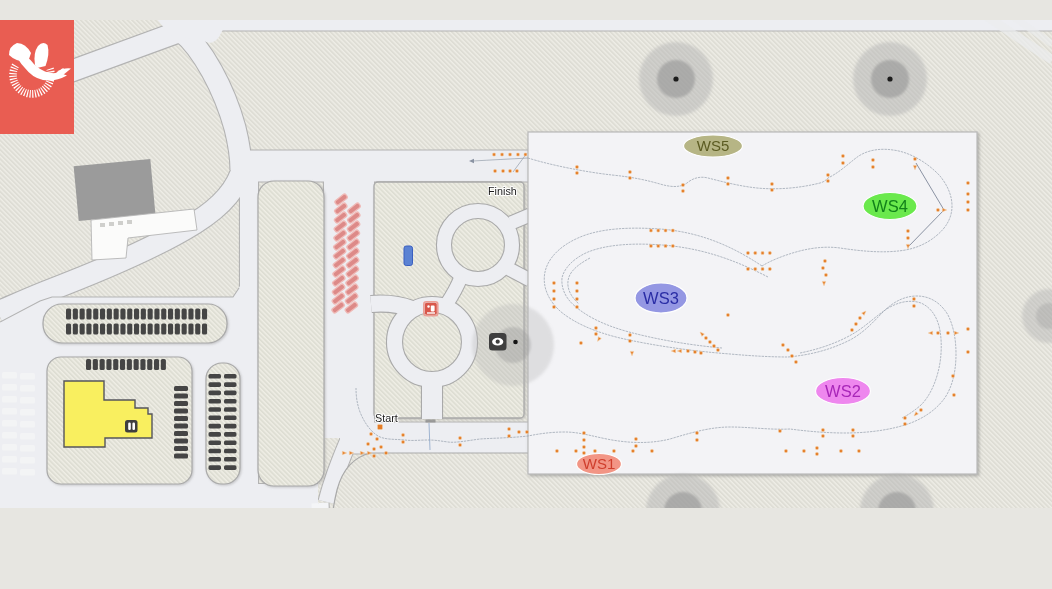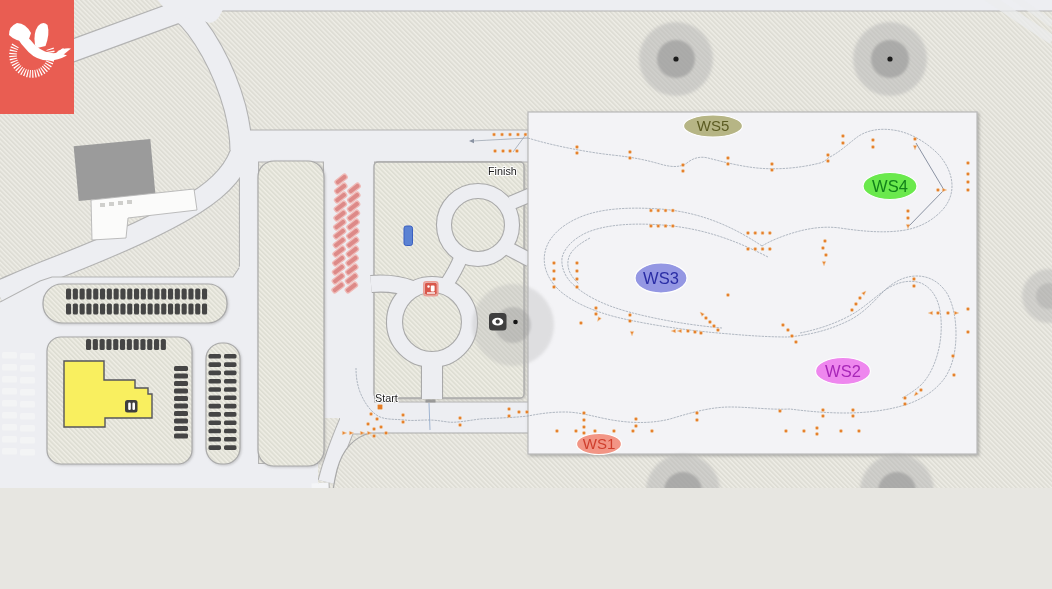--- a/index.html
+++ b/index.html
@@ -1,14 +1,14 @@
 <!DOCTYPE html>
 <html><head><meta charset="utf-8"><title>map</title>
 <style>html,body{margin:0;padding:0;background:#e7e6e1;font-family:"Liberation Sans",sans-serif;}
-#wrap{position:relative;width:1052px;height:488px;overflow:hidden;}</style>
+#wrap{position:relative;width:1052px;height:488px;overflow:hidden;margin-top:20px;}</style>
 </head><body>
 <div id="wrap">
 <svg width="1052" height="589" viewBox="0 0 1052 589" xmlns="http://www.w3.org/2000/svg" font-family="Liberation Sans, sans-serif">
 <defs>
 <pattern id="hat" width="3.3" height="3.3" patternUnits="userSpaceOnUse" patternTransform="rotate(45)">
   <rect width="3.3" height="3.3" fill="#e2e1da"></rect>
   <rect y="0" width="3.3" height="1.3" fill="#eeede6"></rect>
   <rect y="2.2" width="3.3" height="0.7" fill="#d9d8d0"></rect>
 </pattern>
 <pattern id="hat2" width="3.3" height="3.3" patternUnits="userSpaceOnUse" patternTransform="rotate(45)">

